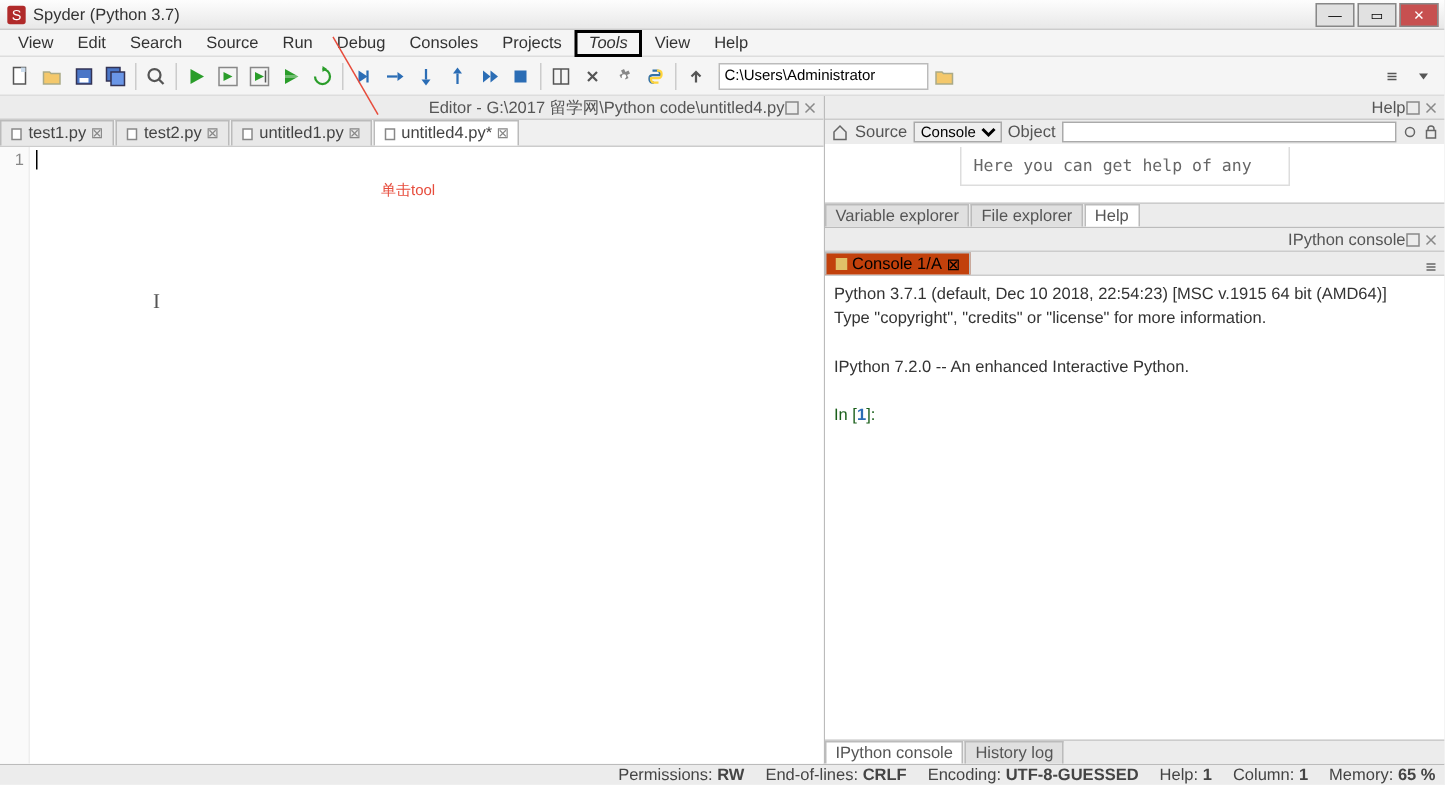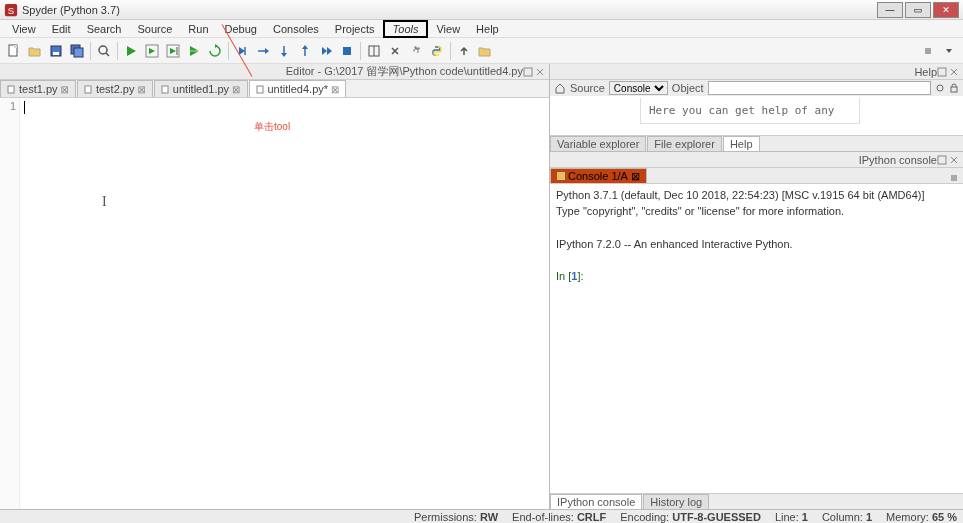--- a/index.html
+++ b/index.html
@@ -222,20 +222,21 @@
         <path d="M5 3h3a2 2 0 0 1 2 2v1H5a2 2 0 0 0-2 2v1a2 2 0 0 0 2 2h1" fill="none" stroke="#3572A5" stroke-width="1.5"></path>
         <path d="M9 11H6a2 2 0 0 1-2-2V8h5a2 2 0 0 0 2-2V5a2 2 0 0 0-2-2H8" fill="none" stroke="#FFD43B" stroke-width="1.5"></path>
       </svg>
     </div>
   <div class="tb-sep"></div>
   <div class="tb-btn">
       <svg width="14" height="14">
         <path d="M7 11V4M4 7l3-3 3 3" fill="none" stroke="#555" stroke-width="1.5"></path>
       </svg>
     </div>
+  <input class="path-input" value="C:\Users\Administrator" style="">
   <div class="tb-btn">
       <svg width="14" height="14">
         <path d="M1 4h4l1 1h6v7H1z" fill="#f4c86b" stroke="#aa8"></path>
       </svg>
     </div>
   <div class="spacer"></div>
   <div class="corner-btn">
       <svg width="12" height="12">
         <path d="M3 4h6M3 6h6M3 8h6" stroke="#555"></path>
       </svg>
@@ -409,18 +410,18 @@
           <div class="help-tab">History log</div>
         </div>
     </div>
   </div>
 </div>
 
 <div class="statusbar">
   <span class="st-item"><span>Permissions:</span> <b>RW</b></span>
   <span class="st-item"><span>End-of-lines:</span> <b>CRLF</b></span>
   <span class="st-item"><span>Encoding:</span> <b>UTF-8-GUESSED</b></span>
-  <span class="st-item"><span>Line:</span> <b>1</b></span>
+  <span class="st-item"><span>Help:</span> <b>1</b></span>
   <span class="st-item"><span>Column:</span> <b>1</b></span>
   <span class="st-item"><span>Memory:</span> <b>65 %</b></span>
 </div>
 
 <div class="annotation-line" style="left:222px; top:24px; width:60px; transform: rotate(60deg);"></div>
 
 </body></html>

